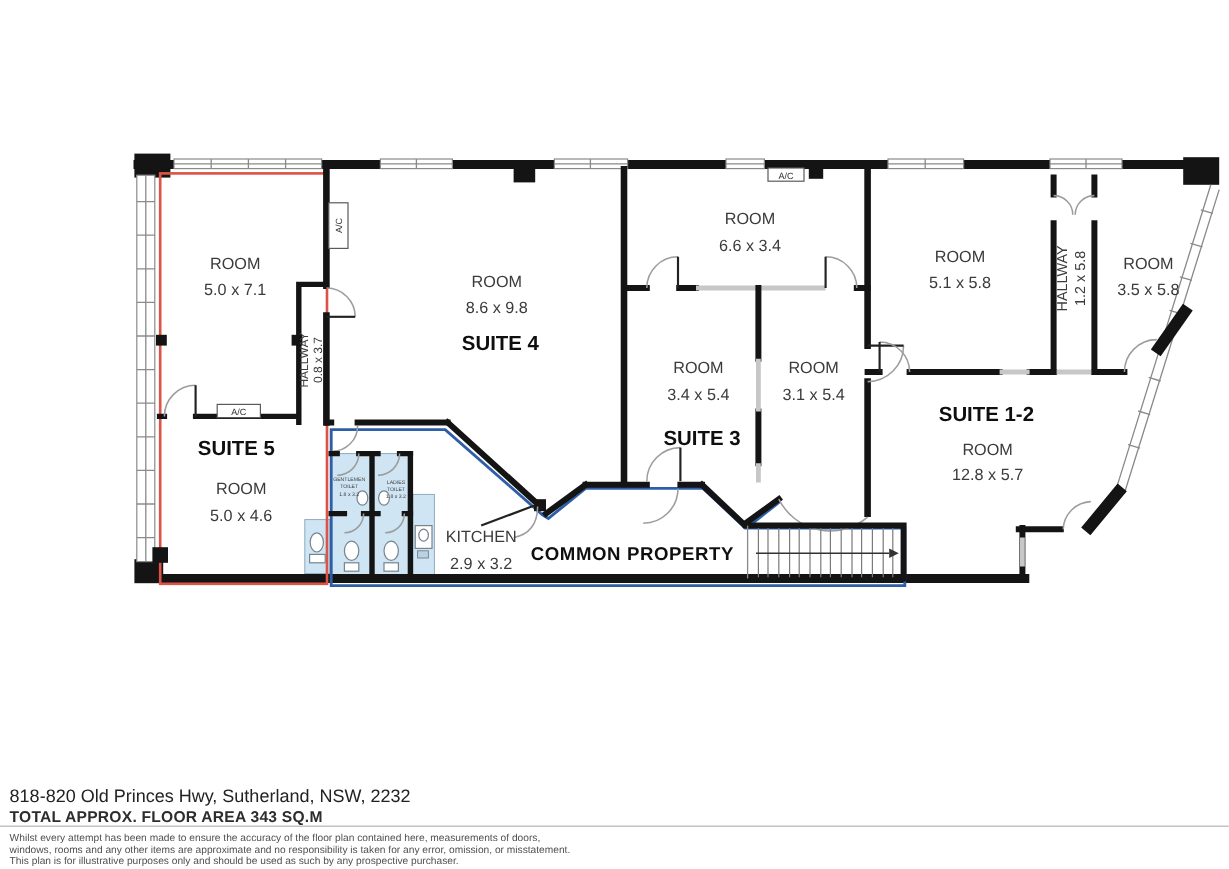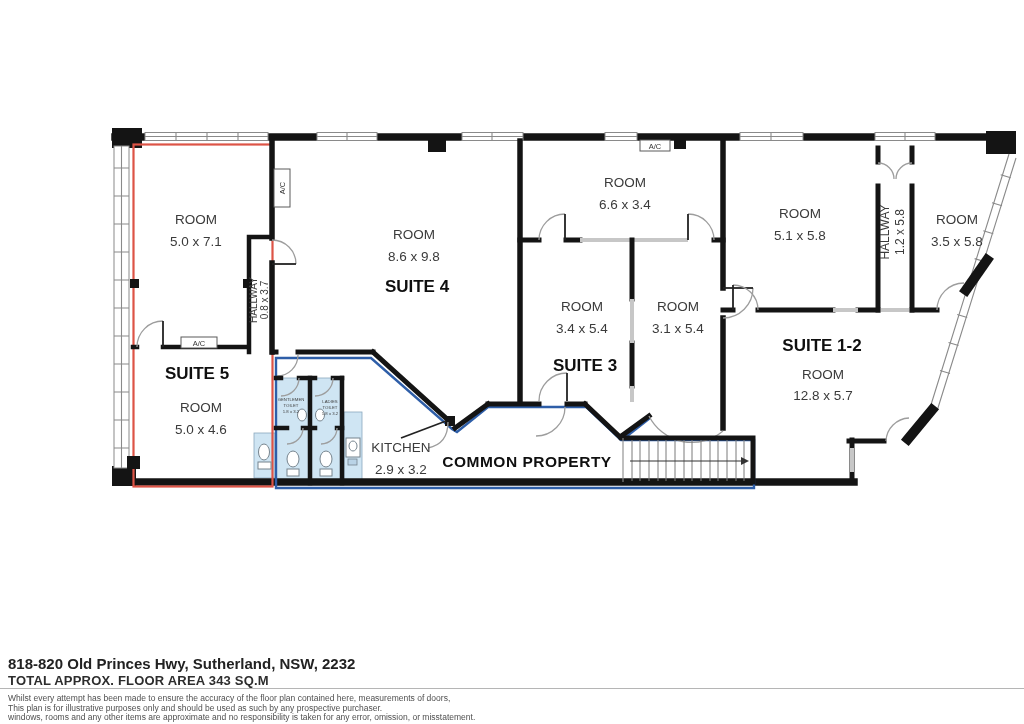--- a/index.html
+++ b/index.html
@@ -25,21 +25,21 @@
   text{font-family:"Liberation Sans",sans-serif;}
   .rm{font-size:13.5px;fill:#3b3b3b;text-anchor:middle;}
   .st{font-size:17px;font-weight:bold;fill:#0f0f0f;text-anchor:middle;}
   .cp{font-size:15.5px;font-weight:bold;fill:#0f0f0f;text-anchor:middle;letter-spacing:.5px;}
   .hall{font-size:10px;fill:#3b3b3b;text-anchor:middle;}
   .hall2{font-size:12px;fill:#3b3b3b;text-anchor:middle;}
   .ac{font-size:7.5px;fill:#333;text-anchor:middle;}
   .tiny{font-size:4.3px;fill:#3f3f3f;text-anchor:middle;}
   
   #footer{position:absolute;left:8px;top:654px;width:1016px;}
-  .addr{font-size:15px;font-weight:bold;color:#222;line-height:20px;}
+  .addr{font-size:15px;font-weight:normal;color:#222;line-height:20px;}
   .area{font-size:13px;font-weight:bold;color:#2d2d2d;line-height:14px;letter-spacing:.2px;}
   .divider{position:absolute;left:0;top:688px;width:1024px;height:0;border-top:1px solid #b5b5b5;}
   .disc{font-size:8.5px;color:#4f4f4f;line-height:9.6px;margin-top:6px;}
 </style>
 </head>
 <body>
 
 <svg id="plan" width="1024" height="648" viewBox="0 0 1024 648" xmlns="http://www.w3.org/2000/svg">
 
   <g>
@@ -224,17 +224,17 @@
     <text class="rm" x="401" y="474">2.9 x 3.2</text>
   </g>
 
 </svg>
 
 <div id="footer">
   <div class="addr">818-820 Old Princes Hwy, Sutherland, NSW, 2232</div>
   <div class="area">TOTAL APPROX. FLOOR AREA 343 SQ.M</div>
   <div class="disc">
     <div>Whilst every attempt has been made to ensure the accuracy of the floor plan contained here, measurements of doors,</div>
+    <div>windows, rooms and any other items are approximate and no responsibility is taken for any error, omission, or misstatement.</div>
     <div>This plan is for illustrative purposes only and should be used as such by any prospective purchaser.</div>
-    <div>windows, rooms and any other items are approximate and no responsibility is taken for any error, omission, or misstatement.</div>
   </div>
 </div>
 <div class="divider"></div>
 
 </body></html>

